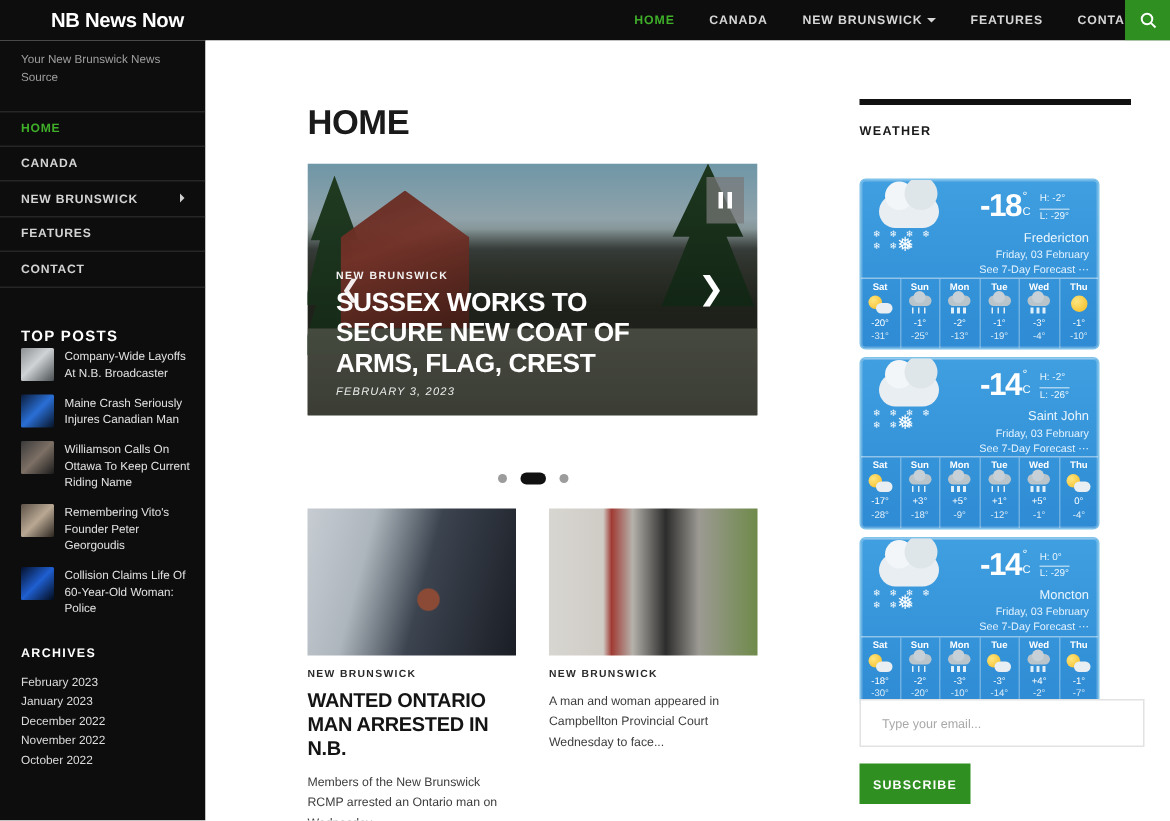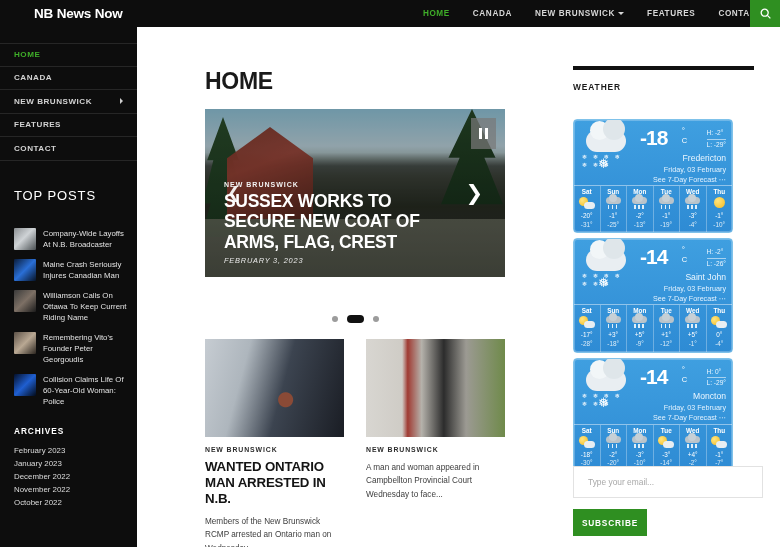--- a/index.html
+++ b/index.html
@@ -54,22 +54,22 @@
     color: #d3d3d3; border-bottom: 1px solid #262626; cursor: pointer;
   }
   .side-nav-item:first-child { border-top: 1px solid #262626; }
   .side-nav-item.active { color: #3fae29; }
   .side-nav-item .arrow-r {
     position: absolute; right: 14px; width: 0; height: 0;
     border-top: 3.2px solid transparent; border-bottom: 3.2px solid transparent;
     border-left: 3.8px solid #cfcfcf;
   }
   .widget-title {
-    font-size: 13px; font-weight: normal; letter-spacing: 0.9px;
-    color: #ffffff; padding: 0 14px; margin-top: 27px; margin-bottom: 25px;
+    font-size: 10px; font-weight: bold; letter-spacing: 0.9px;
+    color: #ffffff; padding: 0 14px; margin-top: 27px; margin-bottom: 2px;
   }
   .top-posts { padding: 0 10px 0 14px; }
   .post-row { display: flex; gap: 7px; margin-bottom: 9px; }
   .post-thumb { width: 22px; height: 22px; flex: none; border-radius: 1px; }
   .t1 { background: linear-gradient(135deg,#8b8f92 0%,#cfd3d6 45%,#4a4f52 100%); }
   .t2 { background: linear-gradient(135deg,#0a1c3a 0%,#2a6fd6 50%,#071326 100%); }
   .t3 { background: linear-gradient(135deg,#3a3a3a 0%,#7d7065 50%,#1b1b1b 100%); }
   .t4 { background: linear-gradient(135deg,#5d5248 0%,#b9a893 50%,#2c2620 100%); }
   .t5 { background: linear-gradient(135deg,#04102a 0%,#1f5fd1 50%,#020a18 100%); }
   .post-title {
@@ -220,21 +220,21 @@
   .flakes {
     position: absolute; left: 4px; top: 28px; width: 56px;
     color: #ffffff; font-size: 6px; line-height: 8px; letter-spacing: 2px;
     font-family: "DejaVu Sans", sans-serif;
   }
   .flake-big {
     position: absolute; left: 20px; top: 32px; color: #ffffff; font-size: 13px;
     font-family: "DejaVu Sans", sans-serif; line-height: 1;
   }
   .wx-info { flex: 1; padding-top: 2px; }
-  .wx-temp-row { display: flex; align-items: flex-start; justify-content: space-between; }
+  .wx-temp-row { display: flex; align-items: flex-start; justify-content: center; }
   .wx-temp {
     font-size: 21px; font-weight: bold; color: #ffffff; line-height: 1;
     letter-spacing: -1px;
   }
   .wx-deg-c { margin-left: 1px; line-height: 1; }
   .wx-deg-c .deg { display: block; font-size: 8px; color: #ffffff; line-height: 1; }
   .wx-deg-c .cc { display: block; font-size: 7.5px; color: #ffffff; line-height: 1; margin-top: 2px; }
   .wx-hl { margin-left: 6px; padding-top: 1px; }
   .wx-hl div {
     font-size: 6.6px; color: #eaf6ff; line-height: 1.5; white-space: nowrap;
@@ -313,20 +313,21 @@
     </nav>
     <div class="search-btn">
       <svg viewBox="0 0 24 24" fill="none" stroke="#ffffff" stroke-width="2.4">
         <circle cx="10.5" cy="10.5" r="6.5"></circle>
         <line x1="15.5" y1="15.5" x2="21" y2="21"></line>
       </svg>
     </div>
   </div>
 
   <aside class="sidebar">
+    <div class="tagline">Your New Brunswick News Source</div>
 
     <div class="side-nav">
       <div class="side-nav-item active">
         <span>HOME</span>
       </div>
       <div class="side-nav-item">
         <span>CANADA</span>
       </div>
       <div class="side-nav-item">
         <span>NEW BRUNSWICK</span>

